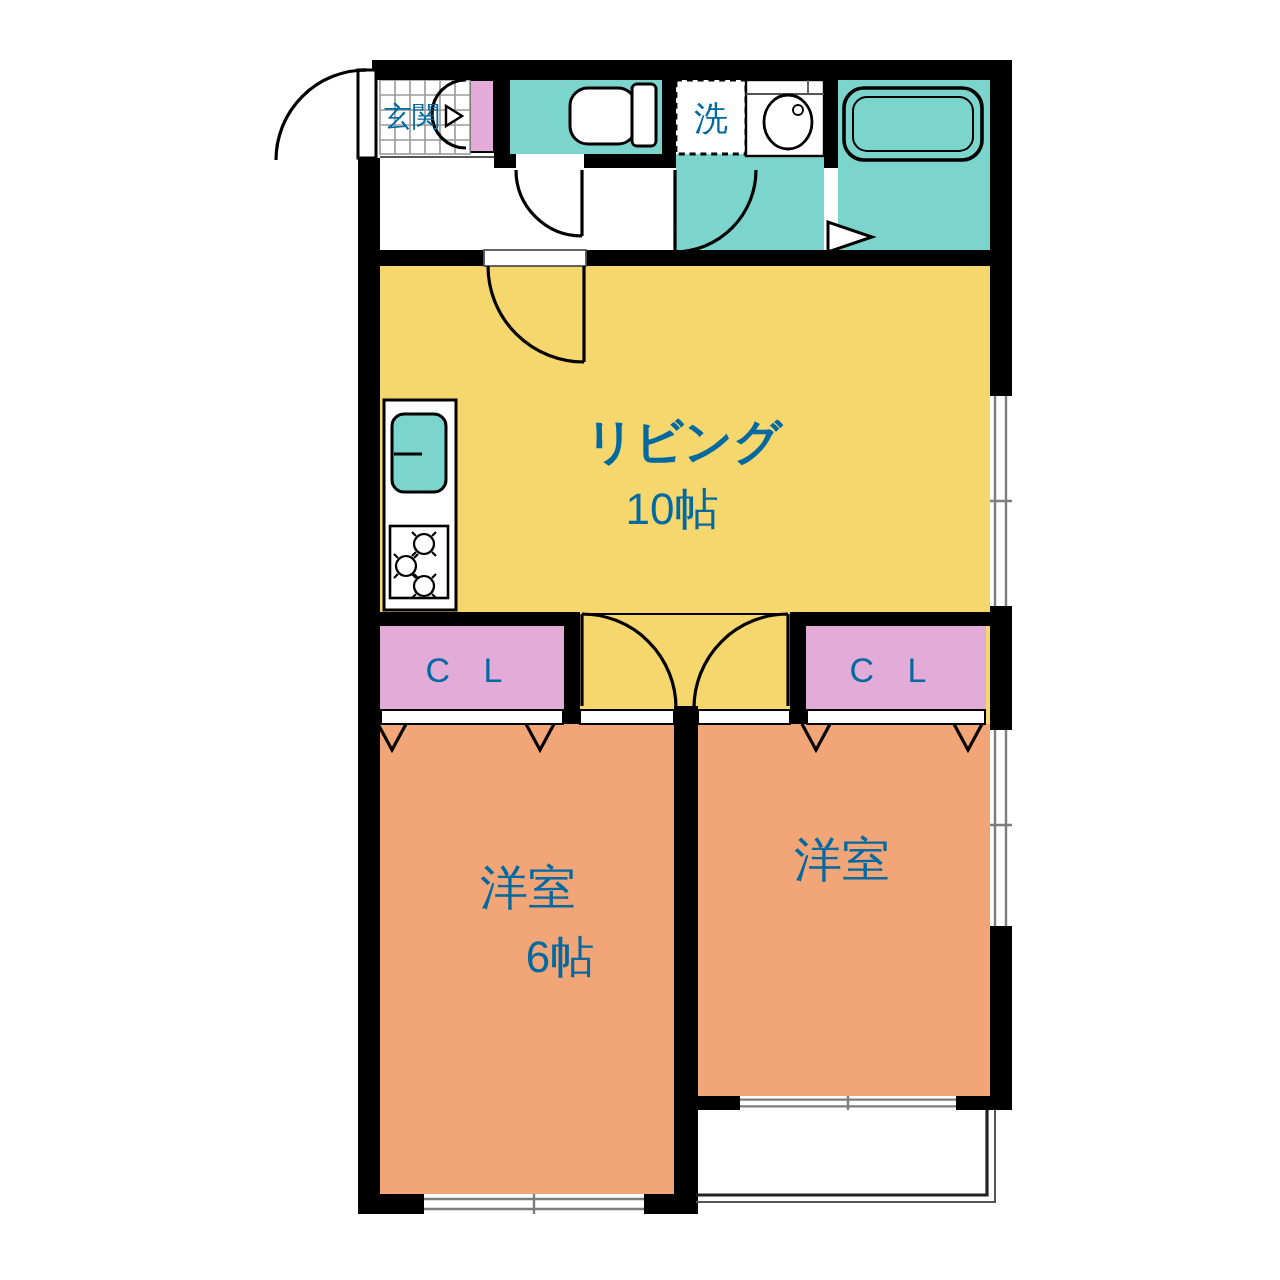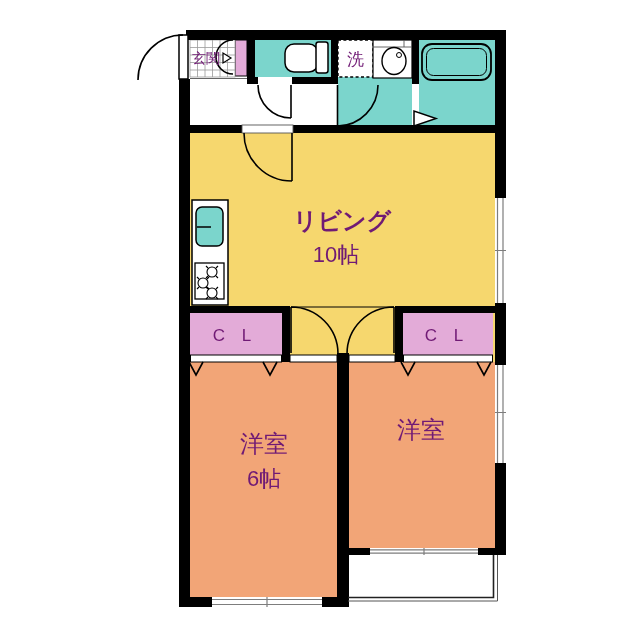--- a/index.html
+++ b/index.html
@@ -1,19 +1,19 @@
 <!DOCTYPE html>
 <html style="--c-living: #F6D76E; --c-bedroom: #F2A577; --c-wet: #7BD5CC; --c-closet: #E3ABD8; --c-wall: #000000;"><head>
 <meta charset="utf-8">
 <style>
   html,body{margin:0;padding:0;background:#fff;}
   .stage{position:relative;width:640px;height:640px;background:#fff;overflow:hidden;
          font-family:"Liberation Sans", sans-serif;}
   .stage svg{position:absolute;left:0;top:0;}
-  .label{position:absolute;color:#701a75;text-align:center;white-space:nowrap;}
+  .label{position:absolute;color:#0369a1;text-align:center;white-space:nowrap;}
   .floor-living{fill:var(--c-living);}
   .floor-bedroom{fill:var(--c-bedroom);}
   .floor-wet{fill:var(--c-wet);}
   .floor-closet{fill:var(--c-closet);}
   .wall{fill:var(--c-wall);}
   .door{stroke:#000;stroke-width:1.6;fill:none;}
   .fixture{stroke:#000;stroke-width:1.5;fill:#fff;}
   .thin{stroke:#555;stroke-width:0.9;fill:none;}
   .winline{stroke:#7d7d7d;stroke-width:1.2;fill:none;}
   .track{fill:#fff;stroke:#000;stroke-width:1;}
@@ -165,15 +165,15 @@
   </g>
 </svg>
 
   <div class="label" style="left:190px;top:50px;width:32px;font-size:14px;">玄関</div>
   <div class="label" style="left:338px;top:48px;width:35px;font-size:17px;">洗</div>
   <div class="label" style="left:287px;top:205px;width:110px;font-size:24px;font-weight:bold;">リビング</div>
   <div class="label" style="left:281px;top:240px;width:110px;font-size:22px;">10帖</div>
   <div class="label" style="left:190px;top:326px;width:90px;font-size:17px;letter-spacing:6px;">C L</div>
   <div class="label" style="left:403px;top:326px;width:88px;font-size:17px;letter-spacing:6px;">C L</div>
   <div class="label" style="left:214px;top:428px;width:100px;font-size:24px;">洋室</div>
-  <div class="label" style="left:214px;top:464px;width:100px;font-size:22px;">6帖</div>
+  <div class="label" style="left:230px;top:464px;width:100px;font-size:22px;">6帖</div>
   <div class="label" style="left:371px;top:414px;width:100px;font-size:24px;">洋室</div>
 </div>
 
 </body></html>

